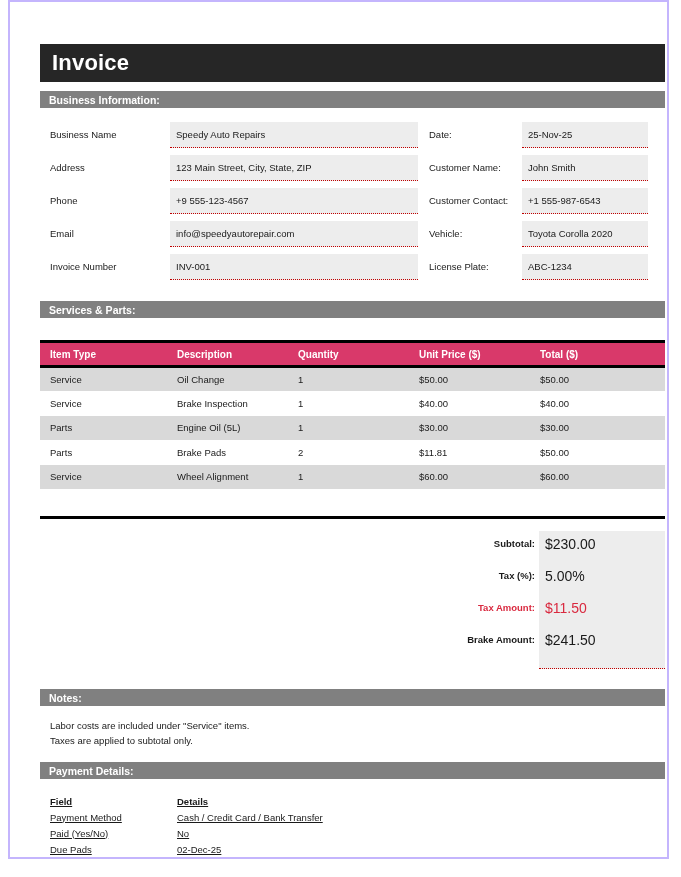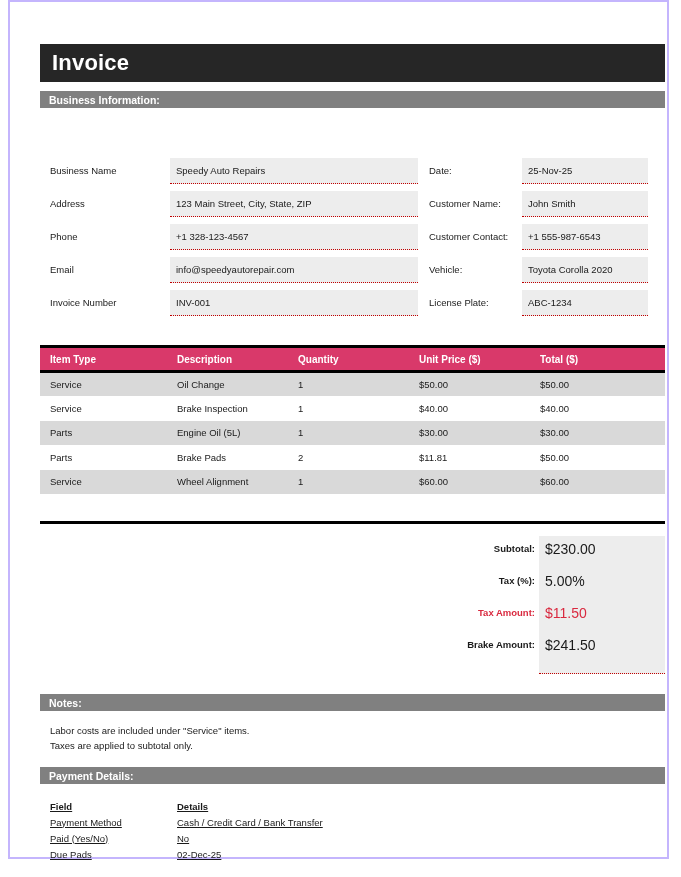--- a/index.html
+++ b/index.html
@@ -62,21 +62,20 @@
   }
 
   
   .info-grid {
     display: flex;
     margin-top: 14px;
   }
   .info-col {
     display: flex;
     flex-direction: column;
-    margin-top: 36px;
   }
   .info-col.left { width: 380px; }
   .info-col.right { width: 245px; }
 
   .info-row {
     display: flex;
     align-items: flex-start;
     height: 33px;
   }
   .info-label {
@@ -235,21 +234,21 @@
         <div class="info-row">
           <span class="info-label">Business Name</span>
           <div class="info-field">Speedy Auto Repairs</div>
         </div>
         <div class="info-row">
           <span class="info-label">Address</span>
           <div class="info-field">123 Main Street, City, State, ZIP</div>
         </div>
         <div class="info-row">
           <span class="info-label">Phone</span>
-          <div class="info-field">+1 328-123-4567</div>
+          <div class="info-field">+9 555-123-4567</div>
         </div>
         <div class="info-row">
           <span class="info-label">Email</span>
           <div class="info-field">info@speedyautorepair.com</div>
         </div>
         <div class="info-row">
           <span class="info-label">Invoice Number</span>
           <div class="info-field">INV-001</div>
         </div>
       </div>
@@ -271,20 +270,23 @@
           <span class="info-label">Vehicle:</span>
           <div class="info-field">Toyota Corolla 2020</div>
         </div>
         <div class="info-row">
           <span class="info-label">License Plate:</span>
           <div class="info-field">ABC-1234</div>
         </div>
       </div>
     </div>
 
+    <div class="section-band" style="margin-top:14px;">
+      <span class="band-text">Services &amp; Parts:</span>
+    </div>
 
     <div class="services-wrap">
       <table class="services">
         <colgroup>
           <col class="col-type">
             <col class="col-desc">
             <col class="col-qty">
             <col class="col-price">
             <col class="col-total">
         </colgroup>

